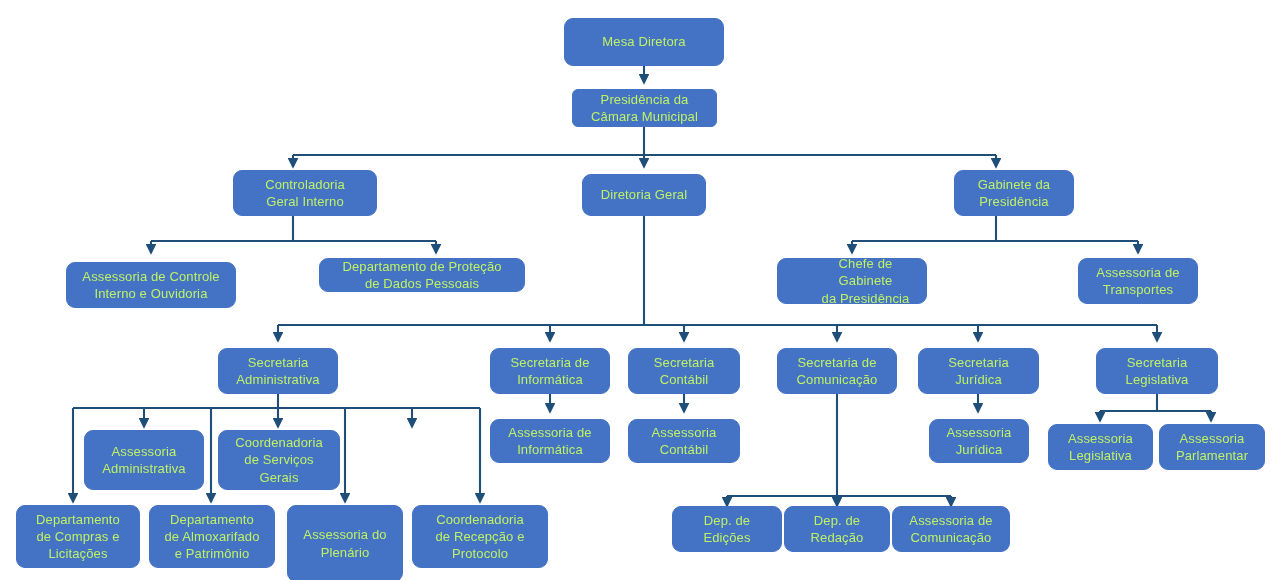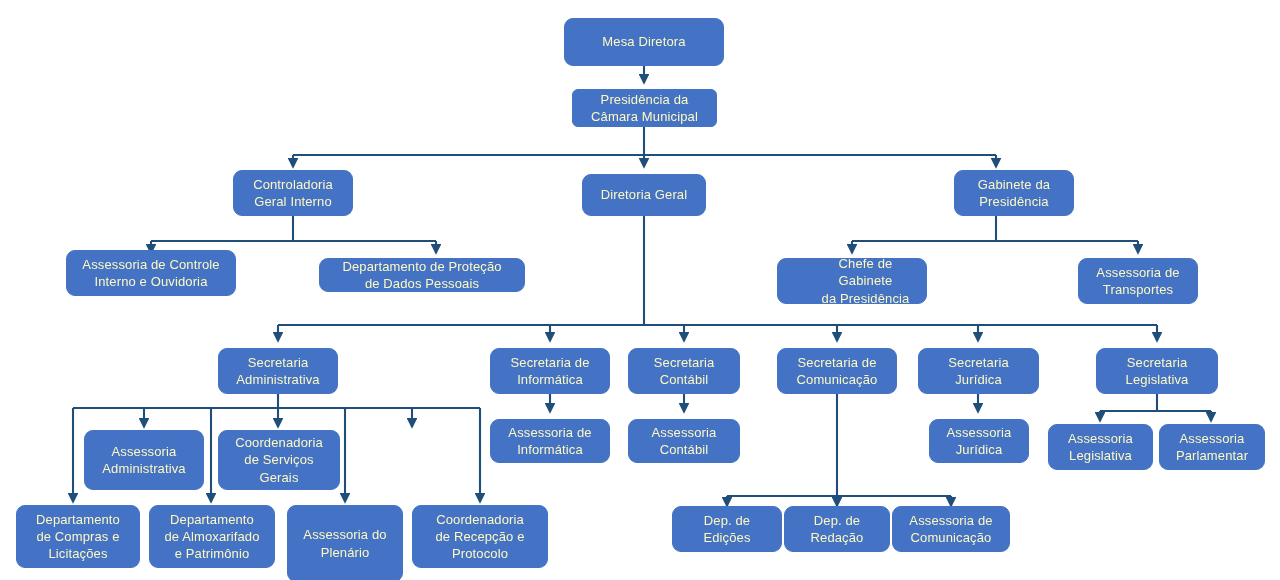--- a/index.html
+++ b/index.html
@@ -25,21 +25,21 @@
     pointer-events: none;
   }
   .node {
     position: absolute;
     box-sizing: border-box;
     display: flex;
     align-items: center;
     justify-content: center;
     text-align: center;
     background: #4472C4;
-    color: #fef9c3;
+    color: #bef264;
     border-radius: 9px;
     border: 1px solid #4472C4;
     font-size: 13px;
     line-height: 1.32;
     padding: 2px 5px;
     letter-spacing: 0.01em;
     z-index: 2;
     cursor: pointer;
     user-select: none;
   }
@@ -122,35 +122,35 @@
 
   <div class="node" style="left:564px; top:18px; width:160px; height:48px;">
     <span>Mesa Diretora</span>
   </div>
 
   <div class="node" style="left:572px; top:89px; width:145px; height:38px;border-radius:6px;">
     <span>Presidência da
 Câmara Municipal</span>
   </div>
 
-  <div class="node" style="left:233px; top:170px; width:120px; height:46px;justify-content:center;">
+  <div class="node" style="left:233px; top:170px; width:144px; height:46px;justify-content:center;">
     <span>Controladoria
 Geral Interno</span>
   </div>
 
   <div class="node" style="left:582px; top:174px; width:124px; height:42px;">
     <span>Diretoria Geral</span>
   </div>
 
   <div class="node" style="left:936px; top:170px; width:120px; height:46px;margin-left:18px;">
     <span>Gabinete da
 Presidência</span>
   </div>
 
-  <div class="node" style="left:66px; top:250px; width:170px; height:46px;">
+  <div class="node" style="left:66px; top:262px; width:170px; height:46px;">
     <span>Assessoria de Controle
 Interno e Ouvidoria</span>
   </div>
 
   <div class="node" style="left:319px; top:258px; width:206px; height:34px;">
     <span>Departamento de Proteção
 de Dados Pessoais</span>
   </div>
 
   <div class="node" style="left:777px; top:258px; width:150px; height:46px;padding-left:32px;">

